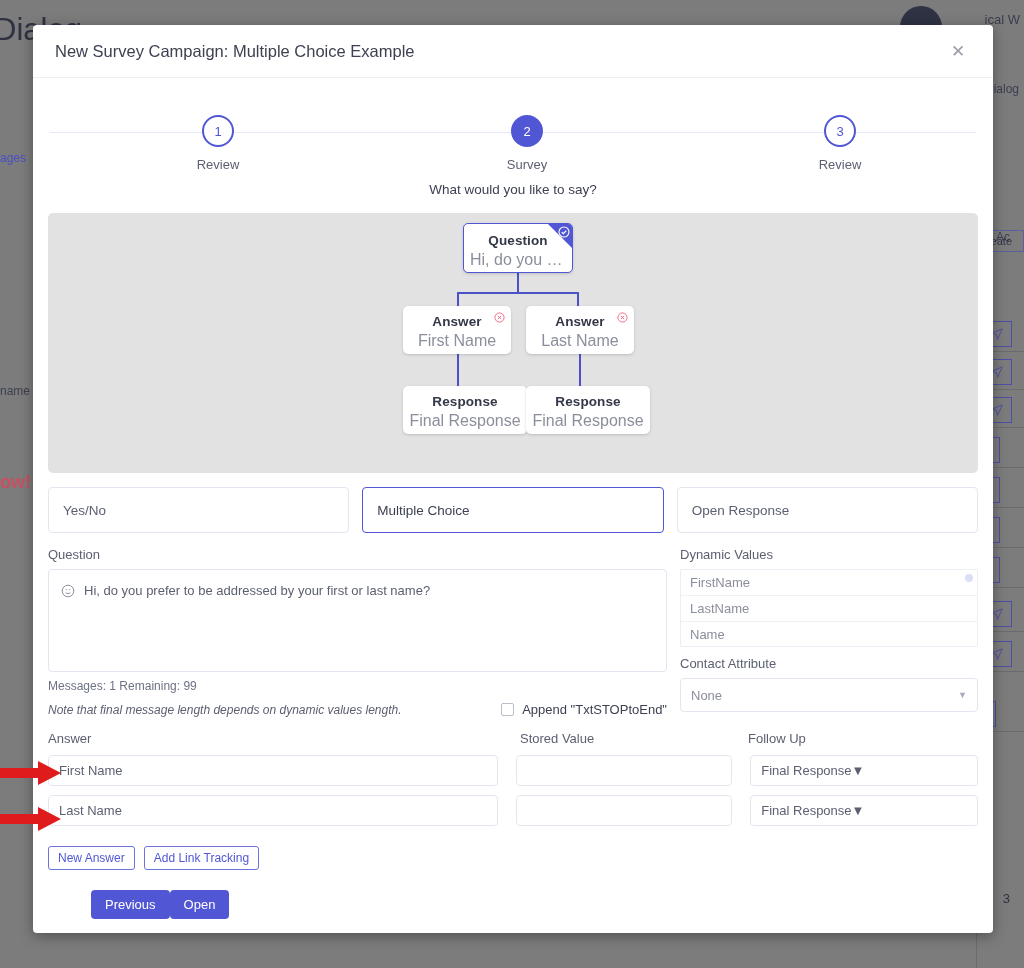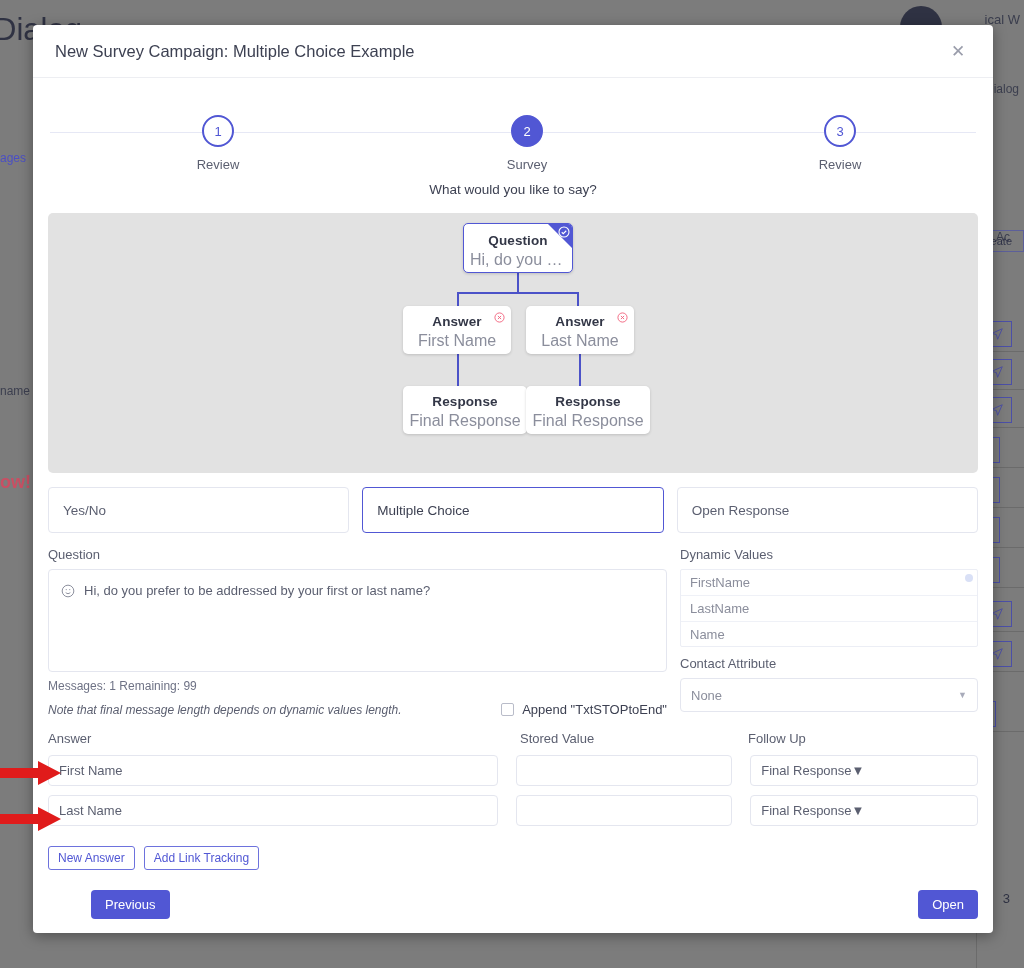--- a/index.html
+++ b/index.html
@@ -496,21 +496,20 @@
     border-radius: 3px;
     background: #fff;
     color: #5157d4;
     font-size: 12px;
     padding: 0 9px;
     cursor: pointer;
     font-family: "Liberation Sans", sans-serif;
   }
   .nav-btns {
     display: flex;
-    justify-content: space-between;
     margin-top: 20px;
     padding-left: 43px;
   }
   .btn-primary {
     background: #5157d4;
     color: #fff;
     border: none;
     border-radius: 4px;
     height: 29px;
     padding: 0 14px;

